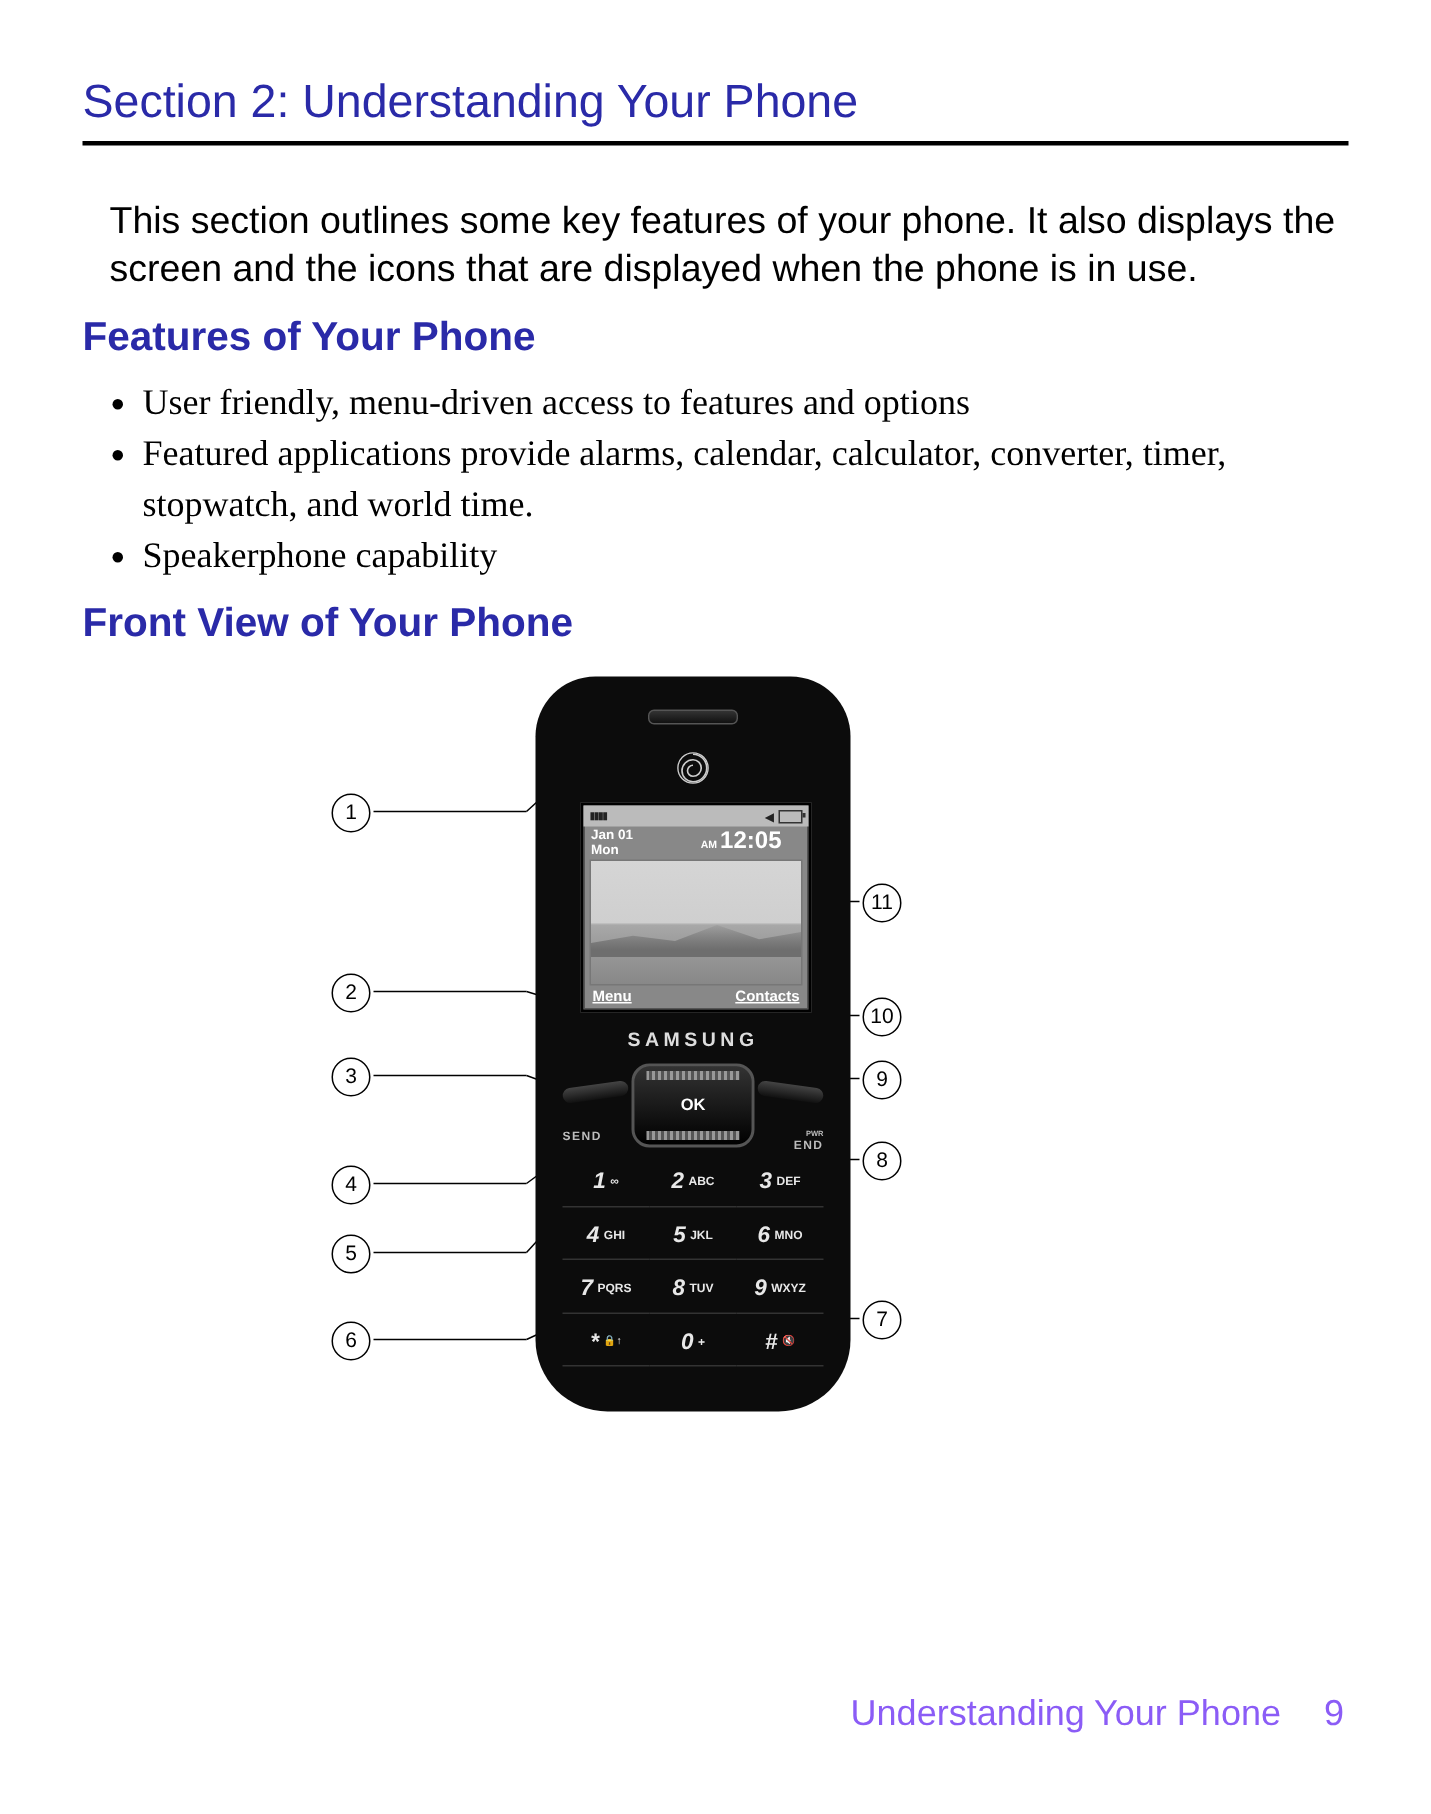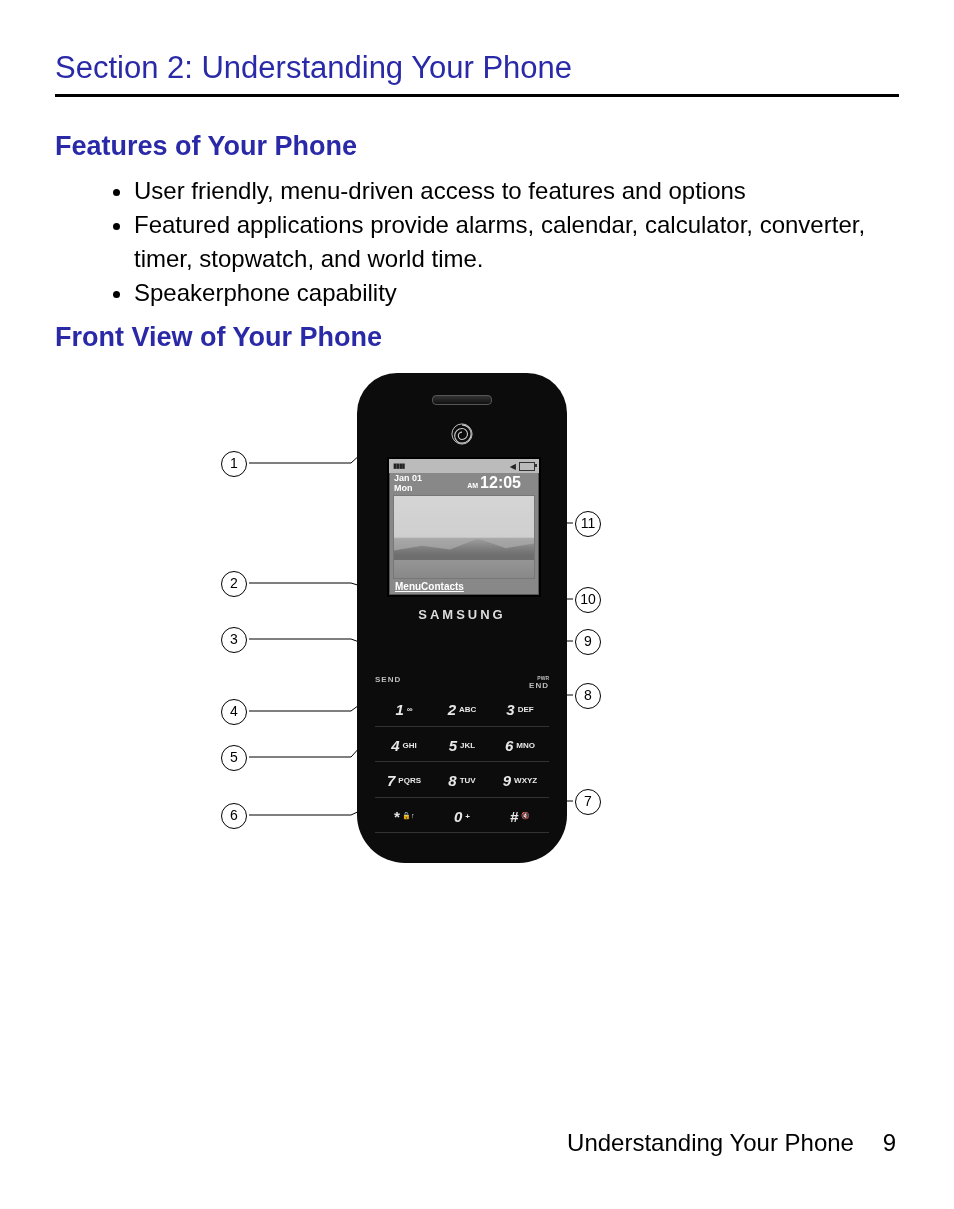--- a/index.html
+++ b/index.html
@@ -44,23 +44,22 @@
     margin: 6px 0 12px 0;
   }
   ul.bullets {
     margin: 10px 0 12px 0;
     padding-left: 40px;
     font-size: 24px;
   }
   ul.bullets li {
     list-style: disc;
     line-height: 1.42;
-    font-family: Liberation Sans, sans-serif;
+    font-family: Liberation Serif, serif;
     font-stretch: condensed;
-    margin-left: 39px;
   }
 
   
   .figure-wrap {
     position: relative;
     width: 520px;
     height: 500px;
     margin: 20px auto 0 auto;
   }
   
@@ -165,20 +164,21 @@
   }
   .wallpaper::before {
     content:'';
     position:absolute;
     bottom:18px; left:0; right:0; height:24px;
     background: linear-gradient(transparent, #6e6e6e 80%);
     clip-path: polygon(0 60%, 20% 40%, 40% 55%, 60% 10%, 80% 50%, 100% 30%, 100% 100%, 0 100%);
   }
   .softkeys {
     display: flex;
+    justify-content: space-between;
     padding: 2px 6px 0 6px;
     font-size: 10px;
     font-weight: bold;
     color: #fff;
     text-decoration: underline;
   }
   .brand {
     position: absolute;
     top: 234px;
     left: 0; right: 0;
@@ -263,31 +263,32 @@
   }
   .key .num { font-size: 15px; font-weight: 900; font-style: italic; margin-right: 3px; }
   .key .sub { font-size: 8px; font-weight: bold; }
 
   .footer {
     position: absolute;
     right: 58px;
     bottom: 52px;
     font-size: 24px;
     font-family: Arial, Helvetica, sans-serif;
-    color: #000000;
+    color: #8b5cf6;
   }
   .footer .pg { margin-left: 22px; }
 </style>
 </head>
 <body>
 
 <div class="page">
   <h1 class="section-title">Section 2: Understanding Your Phone</h1>
   <hr class="hr">
 
+  <p class="body indent">This section outlines some key features of your phone. It also displays the screen and the icons that are displayed when the phone is in use.</p>
 
   <h2 class="sub">Features of Your Phone</h2>
   <ul class="bullets">
     <li>User friendly, menu-driven access to features and options</li>
     <li>Featured applications provide alarms, calendar, calculator, converter, timer, stopwatch, and world time.</li>
     <li>Speakerphone capability</li>
   </ul>
 
   <h2 class="sub">Front View of Your Phone</h2>
 
@@ -357,20 +358,29 @@
           <div class="time"><small>AM</small><span>12:05</span></div>
         </div>
         <div class="wallpaper"></div>
         <div class="softkeys">
           <span>Menu</span>
           <span>Contacts</span>
         </div>
       </div>
       <div class="brand">SAMSUNG</div>
 
+      <div class="navcluster">
+        <div class="softbtn-l"></div>
+        <div class="softbtn-r"></div>
+        <div class="dpad">
+          <div class="dpad-top"></div>
+          <div class="ok">OK</div>
+          <div class="dpad-bot"></div>
+        </div>
+      </div>
 
       <div class="sendend">
         <span>SEND</span>
         <span class="end">
           <small>PWR</small>
           <span>END</span>
         </span>
       </div>
 
       <div class="keypad">

